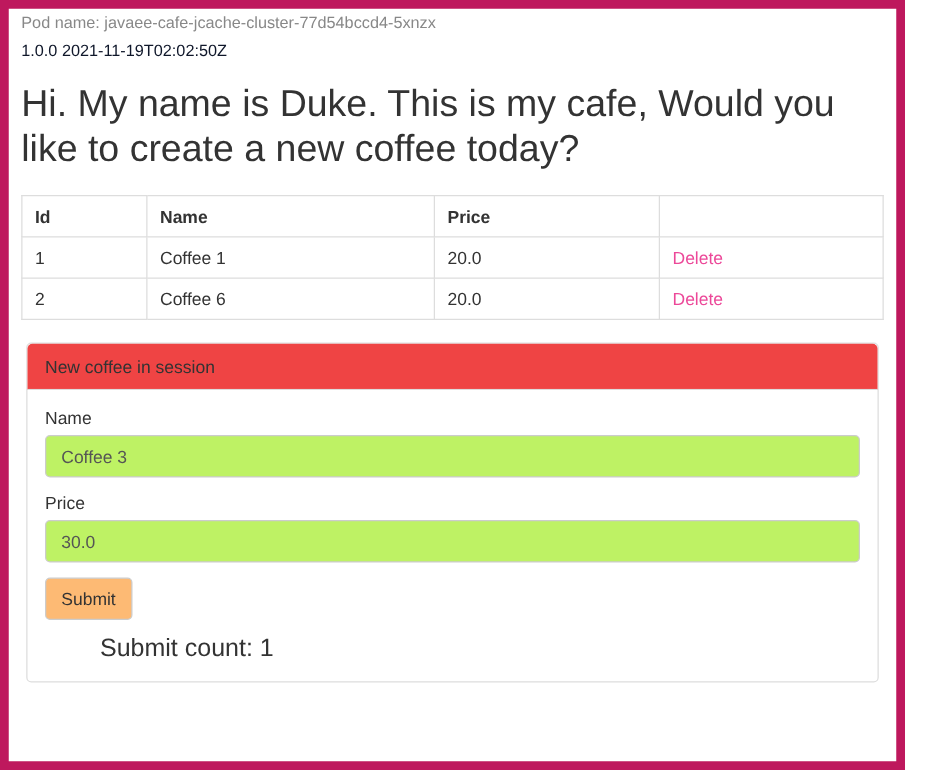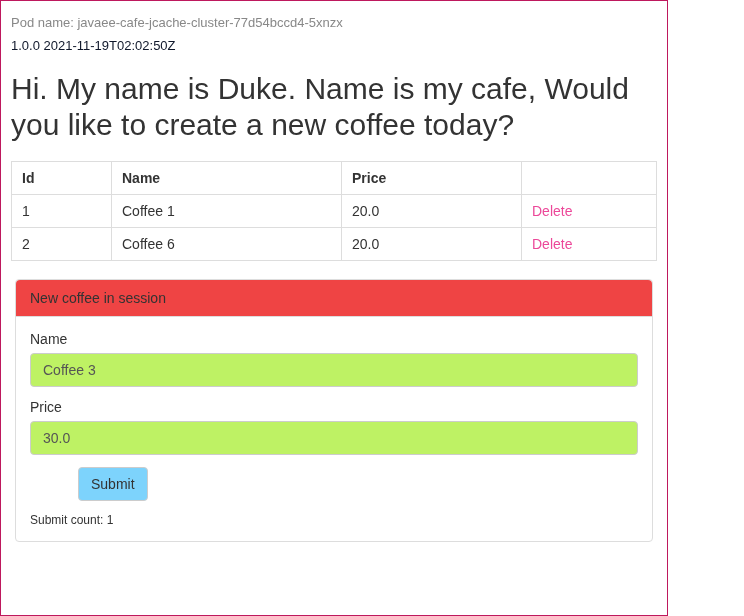--- a/index.html
+++ b/index.html
@@ -4,24 +4,24 @@
   <style>
     * { box-sizing: border-box; }
     body {
       margin: 0;
       background: #fff;
       font-family: "Helvetica Neue", Helvetica, Arial, sans-serif;
       font-size: 14px;
       color: #333;
     }
     .container {
-      border: 1px solid #be185d;
-      width: 668px;
+      border: 7px solid #be185d;
+      width: 724px;
       min-height: 616px;
-      padding: 12px 10px 12px 10px;
+      padding: 1px 10px 12px 10px;
     }
     .pod-name {
       color: #888;
       font-size: 13px;
       margin: 2px 0 8px 0;
     }
     .version {
       color: #0f172a;
       font-size: 13px;
       margin: 0 0 16px 0;
@@ -100,40 +100,40 @@
       background: #bef264;
       border: 1px solid #ccc;
       border-radius: 4px;
     }
     button.btn {
       display: inline-block;
       padding: 6px 12px;
       font-size: 14px;
       line-height: 1.42857143;
       color: #333;
-      background: #7dd3fc;
+      background: #fdba74;
       border: 1px solid #ccc;
       border-radius: 4px;
       cursor: pointer;
-      margin-left: 48px;
     }
     .submit-info {
       margin-top: 12px;
-      font-size: 12px;
+      font-size: 20px;
+      margin-left: 44px;
     }
   </style>
 </head>
 <body>
 
 <div class="container">
 
   <div class="pod-name">Pod name: javaee-cafe-jcache-cluster-77d54bccd4-5xnzx</div>
   <div class="version">1.0.0 2021-11-19T02:02:50Z</div>
 
-  <h1 class="greeting">Hi. My name is Duke. Name is my cafe, Would you like to create a new coffee today?</h1>
+  <h1 class="greeting">Hi. My name is Duke. This is my cafe, Would you like to create a new coffee today?</h1>
 
 
   <table class="data">
     <thead>
       <tr>
         <th class="col-id">Id</th>
         <th class="col-name">Name</th>
         <th class="col-price">Price</th>
         <th class="col-action"></th>
       </tr>

